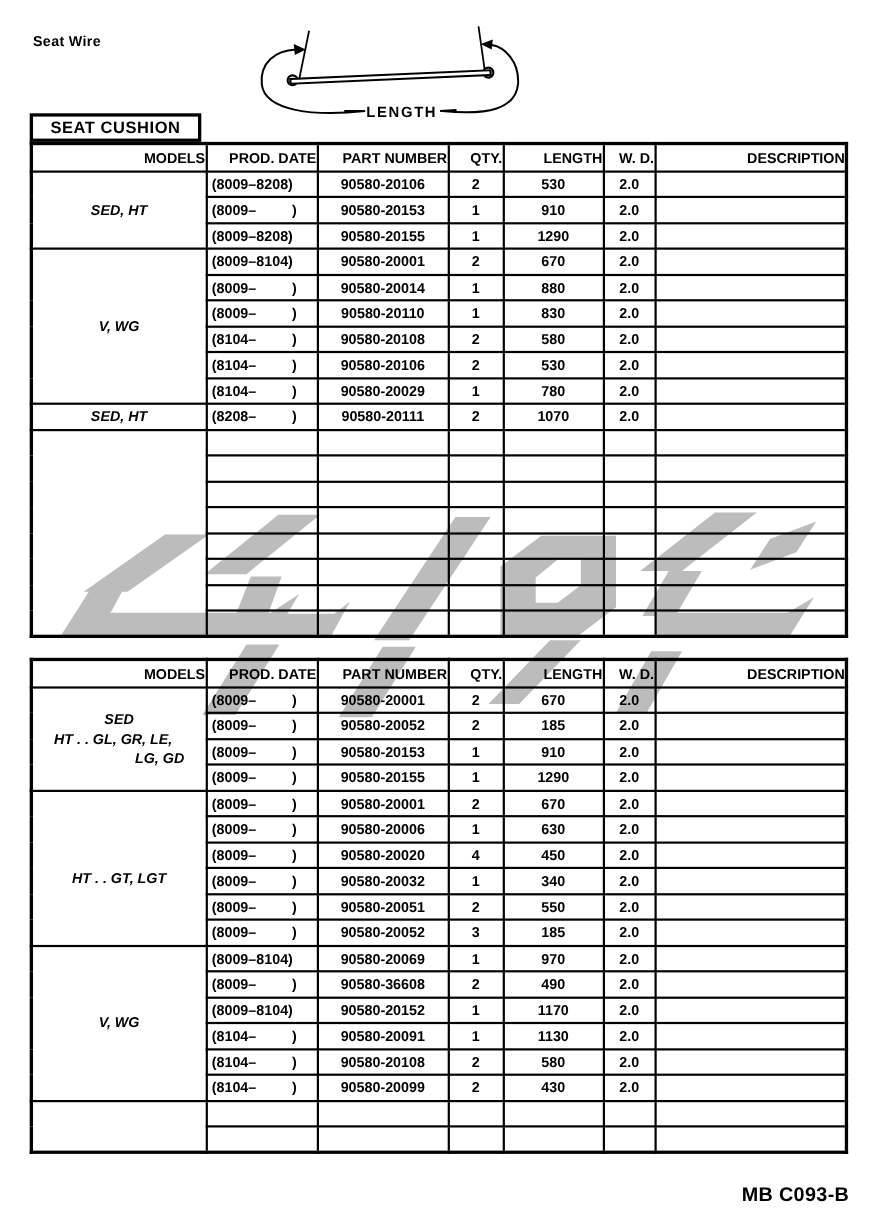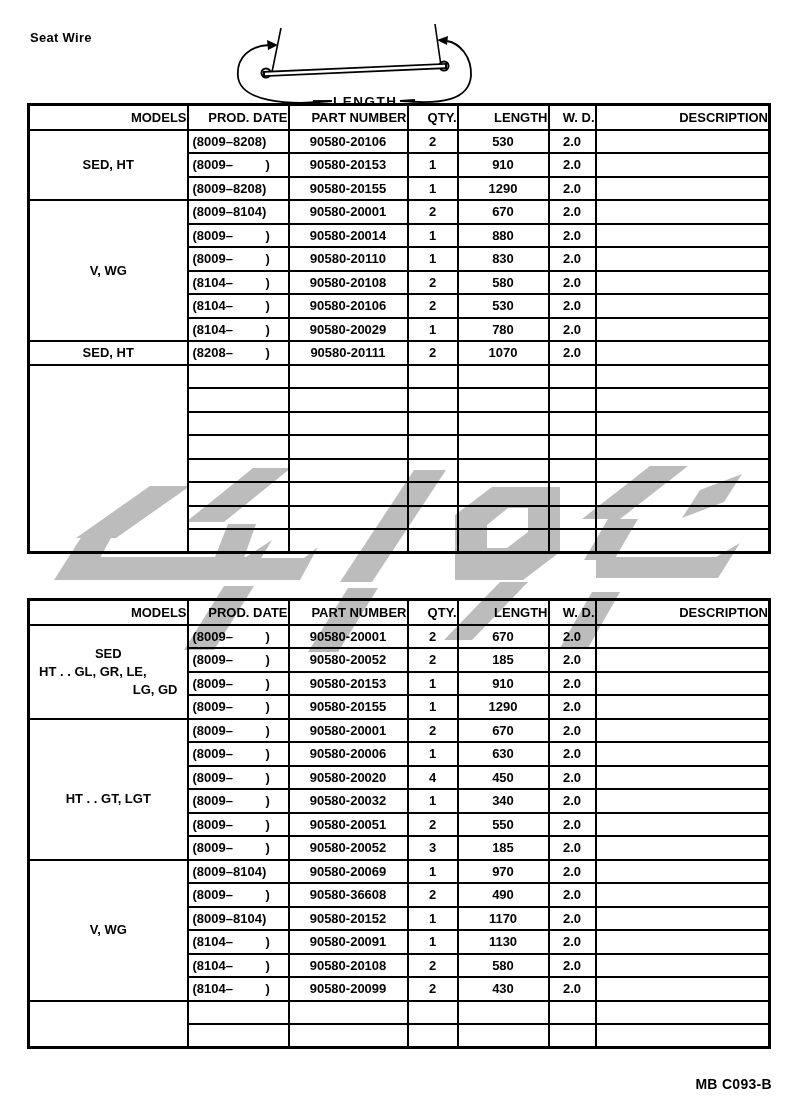--- a/index.html
+++ b/index.html
@@ -20,27 +20,27 @@
             font-size:15px;font-weight:bold;letter-spacing:.5px;
             display:flex;align-items:center;justify-content:center;position:relative;z-index:2;}
 
   table{border-collapse:collapse;table-layout:fixed;width:741px;background:transparent;
         border:3px solid #000;position:relative;z-index:1;}
   th,td{border:2px solid #000;padding:0;overflow:hidden;}
   thead tr{height:25px;}
   tbody tr{height:23.5px;}
   th{font-size:13px;font-weight:bold;text-align:right;background:transparent;}
   td{font-size:13px;font-weight:bold;background:transparent;}
-  td.models{text-align:center;vertical-align:middle;padding:0 9px;}
+  td.models{text-align:center;vertical-align:middle;padding:0 19px;font-style:italic;}
   td.models div{line-height:18px;}
   td.prod{text-align:left;padding-left:4px;white-space:pre;}
   td.part,td.qty,td.len,td.wd{text-align:center;}
 
   .footer{position:absolute;left:650px;top:1076px;width:122px;z-index:2;
-          font-size:14px;font-weight:bold;text-align:right;letter-spacing:.3px;}
+          font-size:18px;font-weight:bold;text-align:right;letter-spacing:.3px;}
 </style>
 </head>
 <body>
 
 <div class="page">
 
   <svg class="watermark" width="800" height="1098" viewBox="0 0 800 1098" fill="currentColor">
     <polygon points="150,486 190,486 116,538 76,538"></polygon>
     <polygon points="54,580 82,536 112,536 88,580"></polygon>
     <polygon points="70,580 70,557 246,557 272,540 248,580"></polygon>
@@ -75,20 +75,21 @@
     <path d="M332,101 C285,106 241,101 238,77 C236,57 250,46 269,45" fill="none" stroke="#000" stroke-width="1.8"></path>
     <polygon points="278,45 267,40 268,50" fill="#000"></polygon>
     <path d="M402,101 C444,105 469,99 471,76 C472,56 459,43 447,41" fill="none" stroke="#000" stroke-width="1.8"></path>
     <polygon points="437,40 448,36 447,45" fill="#000"></polygon>
     <line x1="313" y1="101" x2="330" y2="101" stroke="#000" stroke-width="1.8"></line>
     <line x1="400" y1="101" x2="415" y2="100" stroke="#000" stroke-width="1.8"></line>
     <text x="333" y="106" font-family="Liberation Sans, sans-serif" font-size="13.5" font-weight="bold" letter-spacing="1.5" fill="#000">LENGTH</text>
   </svg>
 
   <div class="tblwrap t1">
+    <div class="titlebox">SEAT CUSHION</div>
     <table>
       <colgroup>
         <col style="width:159px">
           <col style="width:101px">
           <col style="width:119px">
         <col style="width:50px">
           <col style="width:91px">
           <col style="width:47px">
           <col style="width:174px">
       </colgroup>

